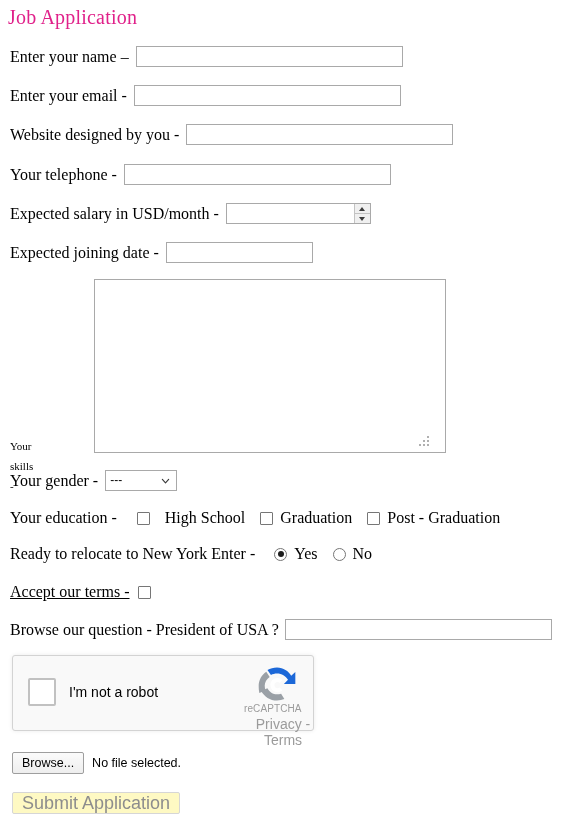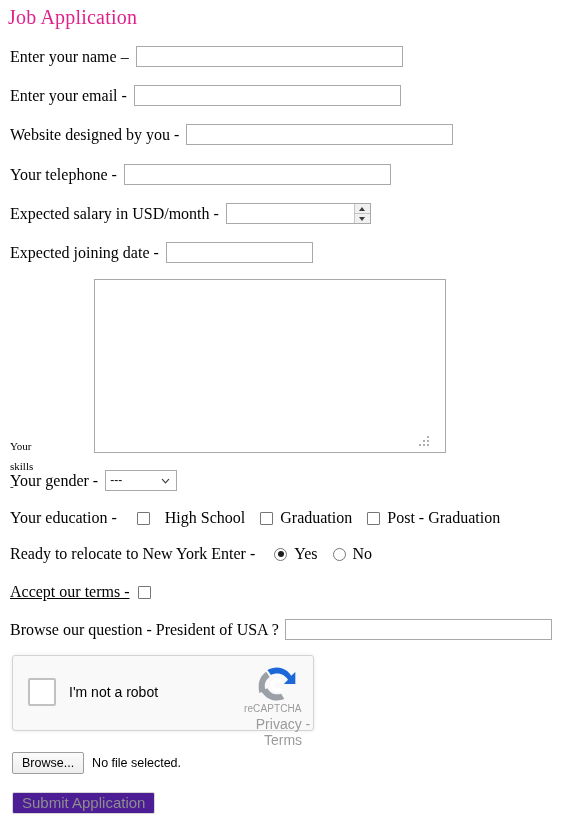--- a/index.html
+++ b/index.html
@@ -305,25 +305,25 @@
   }
 
   
   .submit-btn {
     position: absolute;
     left: 12px;
     top: 792px;
     box-sizing: border-box;
     height: 22px;
     padding: 0 9px;
-    background: #4c1d95;
+    background: #fef9c3;
     border: 1px solid #d6d6d6;
     border-radius: 2px;
     font-family: "Liberation Sans", sans-serif;
-    font-size: 15px;
+    font-size: 18px;
     color: #8d8d8d;
     line-height: 20px;
     cursor: default;
   }
 </style>
 </head>
 <body>
 
 <div class="page">
 

